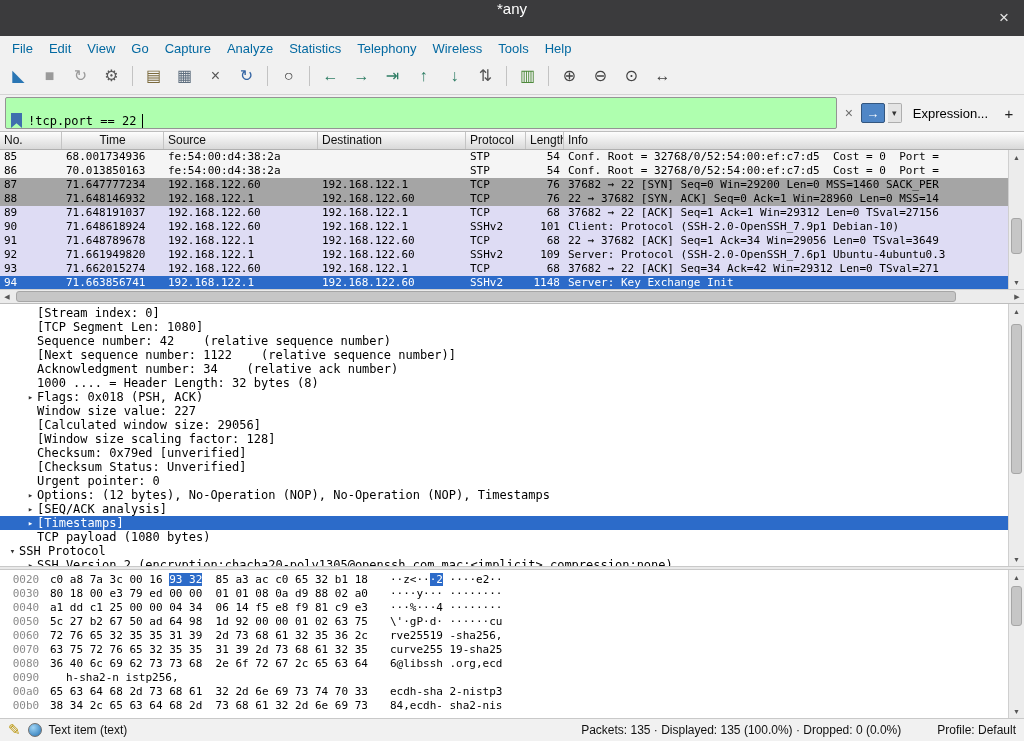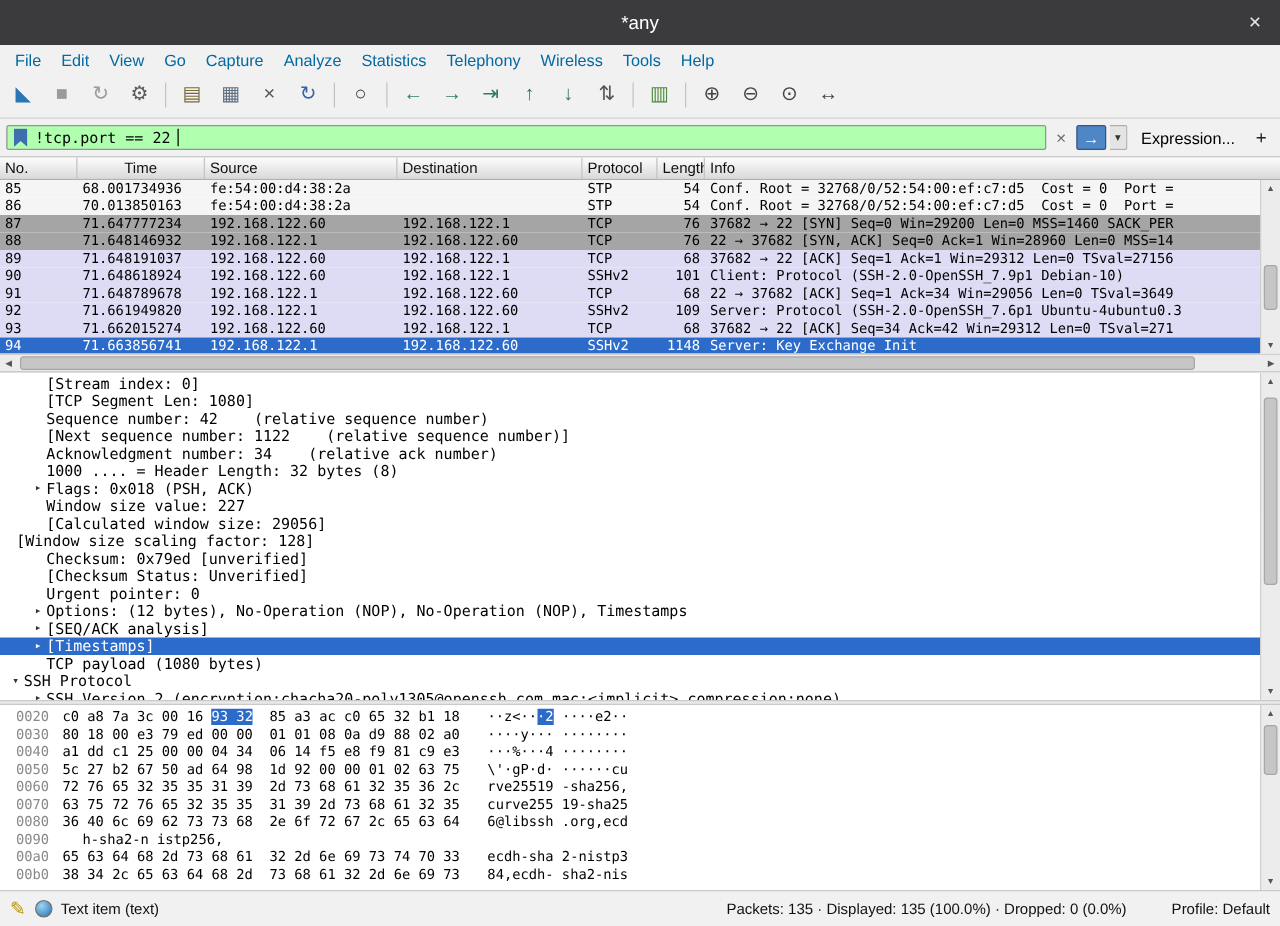--- a/index.html
+++ b/index.html
@@ -1,36 +1,36 @@
 <!DOCTYPE html>
 <html style="--titlebar_bg: #3b3b3d; --filter_valid_bg: #afffaf; --selection_blue: #2c6bc9; --row_stp: #f5f5f5; --row_syn: #a5a5a5; --row_tcp: #dedcf4; --apply_btn_bg: #4f86c6;"><head>
 <meta charset="utf-8">
 <style>
   *{margin:0;padding:0;box-sizing:border-box;}
   html,body{width:1024px;height:741px;overflow:hidden;}
   body{font-family:"Liberation Sans",sans-serif;background:#f1f1f1;}
   #app{width:1024px;height:741px;display:flex;flex-direction:column;background:#f1f1f1;}
 
   
-  .titlebar{flex:0 0 36px;background:var(--titlebar_bg);color:#fff;position:relative;display:flex;align-items:center;justify-content:center;font-size:15px;}
+  .titlebar{flex:0 0 36px;background:var(--titlebar_bg);color:#fff;position:relative;display:flex;align-items:flex-start;justify-content:center;font-size:15px;}
   .close-btn{position:absolute;right:10px;top:8px;width:20px;height:20px;display:flex;align-items:center;justify-content:center;color:#e6e6e6;font-size:17px;cursor:default;}
 
   
   .menubar{flex:0 0 22px;display:flex;align-items:flex-end;padding:0 4px;font-size:13px;color:#0369a1;}
   .mi{padding:2px 8px;white-space:nowrap;}
 
   
   .toolbar{flex:0 0 37px;display:flex;align-items:center;padding:0 3px;border-bottom:1px solid #d4d4d4;}
   .tbtn{width:31px;height:28px;display:flex;align-items:center;justify-content:center;border-radius:3px;}
   .tglyph{font-size:16px;line-height:1;}
   .tsep{width:1px;height:20px;background:#c3c3c3;margin:0 5px;flex:0 0 auto;}
 
   
   .filterbar{flex:0 0 30px;display:flex;align-items:center;gap:3px;padding:2px 5px;}
-  .filter-field{flex:1;height:20px;background:var(--filter_valid_bg);border:1px solid #949494;border-radius:2px;display:flex;align-items:center;padding:0 5px;gap:6px;}
+  .filter-field{flex:1;height:32px;background:var(--filter_valid_bg);border:1px solid #949494;border-radius:2px;display:flex;align-items:flex-end;padding:0 5px;gap:6px;}
   .bookmark{width:11px;height:15px;background:#3f6fae;clip-path:polygon(0 0,100% 0,100% 100%,50% 68%,0 100%);flex:0 0 auto;}
   .filter-text{font-family:"DejaVu Sans Mono",monospace;font-size:12px;color:#000;white-space:pre;}
   .caret-line{width:1px;height:14px;background:#000;}
   .clear-x{width:18px;height:20px;color:#6d6d6d;font-size:14px;display:flex;align-items:center;justify-content:center;}
   .apply-btn{width:24px;height:20px;background:var(--apply_btn_bg);border:1px solid #33567f;border-radius:2px;color:#fff;display:flex;align-items:center;justify-content:center;font-size:13px;}
   .apply-caret{width:14px;height:20px;display:flex;align-items:center;justify-content:center;font-size:9px;color:#333;background:#e4e4e4;border:1px solid #aeaeae;border-left:none;border-radius:0 2px 2px 0;}
   .expr{font-size:13px;padding:0 8px;white-space:nowrap;}
   .plus-btn{width:20px;height:22px;display:flex;align-items:center;justify-content:center;font-size:15px;color:#222;}
 
   
@@ -237,21 +237,21 @@
     <div class="detail-tree">
         <div class="dline" style="padding-left: 24px;"><span class="darrow"></span><span class="dtext">[Stream index: 0]</span></div>
         <div class="dline" style="padding-left: 24px;"><span class="darrow"></span><span class="dtext">[TCP Segment Len: 1080]</span></div>
         <div class="dline" style="padding-left: 24px;"><span class="darrow"></span><span class="dtext">Sequence number: 42    (relative sequence number)</span></div>
         <div class="dline" style="padding-left: 24px;"><span class="darrow"></span><span class="dtext">[Next sequence number: 1122    (relative sequence number)]</span></div>
         <div class="dline" style="padding-left: 24px;"><span class="darrow"></span><span class="dtext">Acknowledgment number: 34    (relative ack number)</span></div>
         <div class="dline" style="padding-left: 24px;"><span class="darrow"></span><span class="dtext">1000 .... = Header Length: 32 bytes (8)</span></div>
         <div class="dline" style="padding-left: 24px;"><span class="darrow">▸</span><span class="dtext">Flags: 0x018 (PSH, ACK)</span></div>
         <div class="dline" style="padding-left: 24px;"><span class="darrow"></span><span class="dtext">Window size value: 227</span></div>
         <div class="dline" style="padding-left: 24px; align-items: flex-end;"><span class="darrow"></span><span class="dtext">[Calculated window size: 29056]</span></div>
-        <div class="dline" style=""><span class="darrow"></span><span class="dtext">[Window size scaling factor: 128]</span></div>
+        <div class="dline" style="padding-left: 24px;"><span class="darrow"></span><span class="dtext">[Window size scaling factor: 128]</span></div>
         <div class="dline" style="padding-left: 24px;"><span class="darrow"></span><span class="dtext">Checksum: 0x79ed [unverified]</span></div>
         <div class="dline" style="padding-left: 24px;"><span class="darrow"></span><span class="dtext">[Checksum Status: Unverified]</span></div>
         <div class="dline" style="padding-left: 24px;"><span class="darrow"></span><span class="dtext">Urgent pointer: 0</span></div>
         <div class="dline" style="padding-left: 24px;"><span class="darrow">▸</span><span class="dtext">Options: (12 bytes), No-Operation (NOP), No-Operation (NOP), Timestamps</span></div>
         <div class="dline" style="padding-left: 24px;"><span class="darrow">▸</span><span class="dtext">[SEQ/ACK analysis]</span></div>
         <div class="dline sel" style="padding-left: 24px;"><span class="darrow">▸</span><span class="dtext">[Timestamps]</span></div>
         <div class="dline" style="padding-left: 24px;"><span class="darrow"></span><span class="dtext">TCP payload (1080 bytes)</span></div>
         <div class="dline" style="padding-left: 6px;"><span class="darrow">▾</span><span class="dtext">SSH Protocol</span></div>
         <div class="dline" style="padding-left: 24px;"><span class="darrow">▸</span><span class="dtext">SSH Version 2 (encryption:chacha20-poly1305@openssh.com mac:&lt;implicit&gt; compression:none)</span></div>
       </div>

